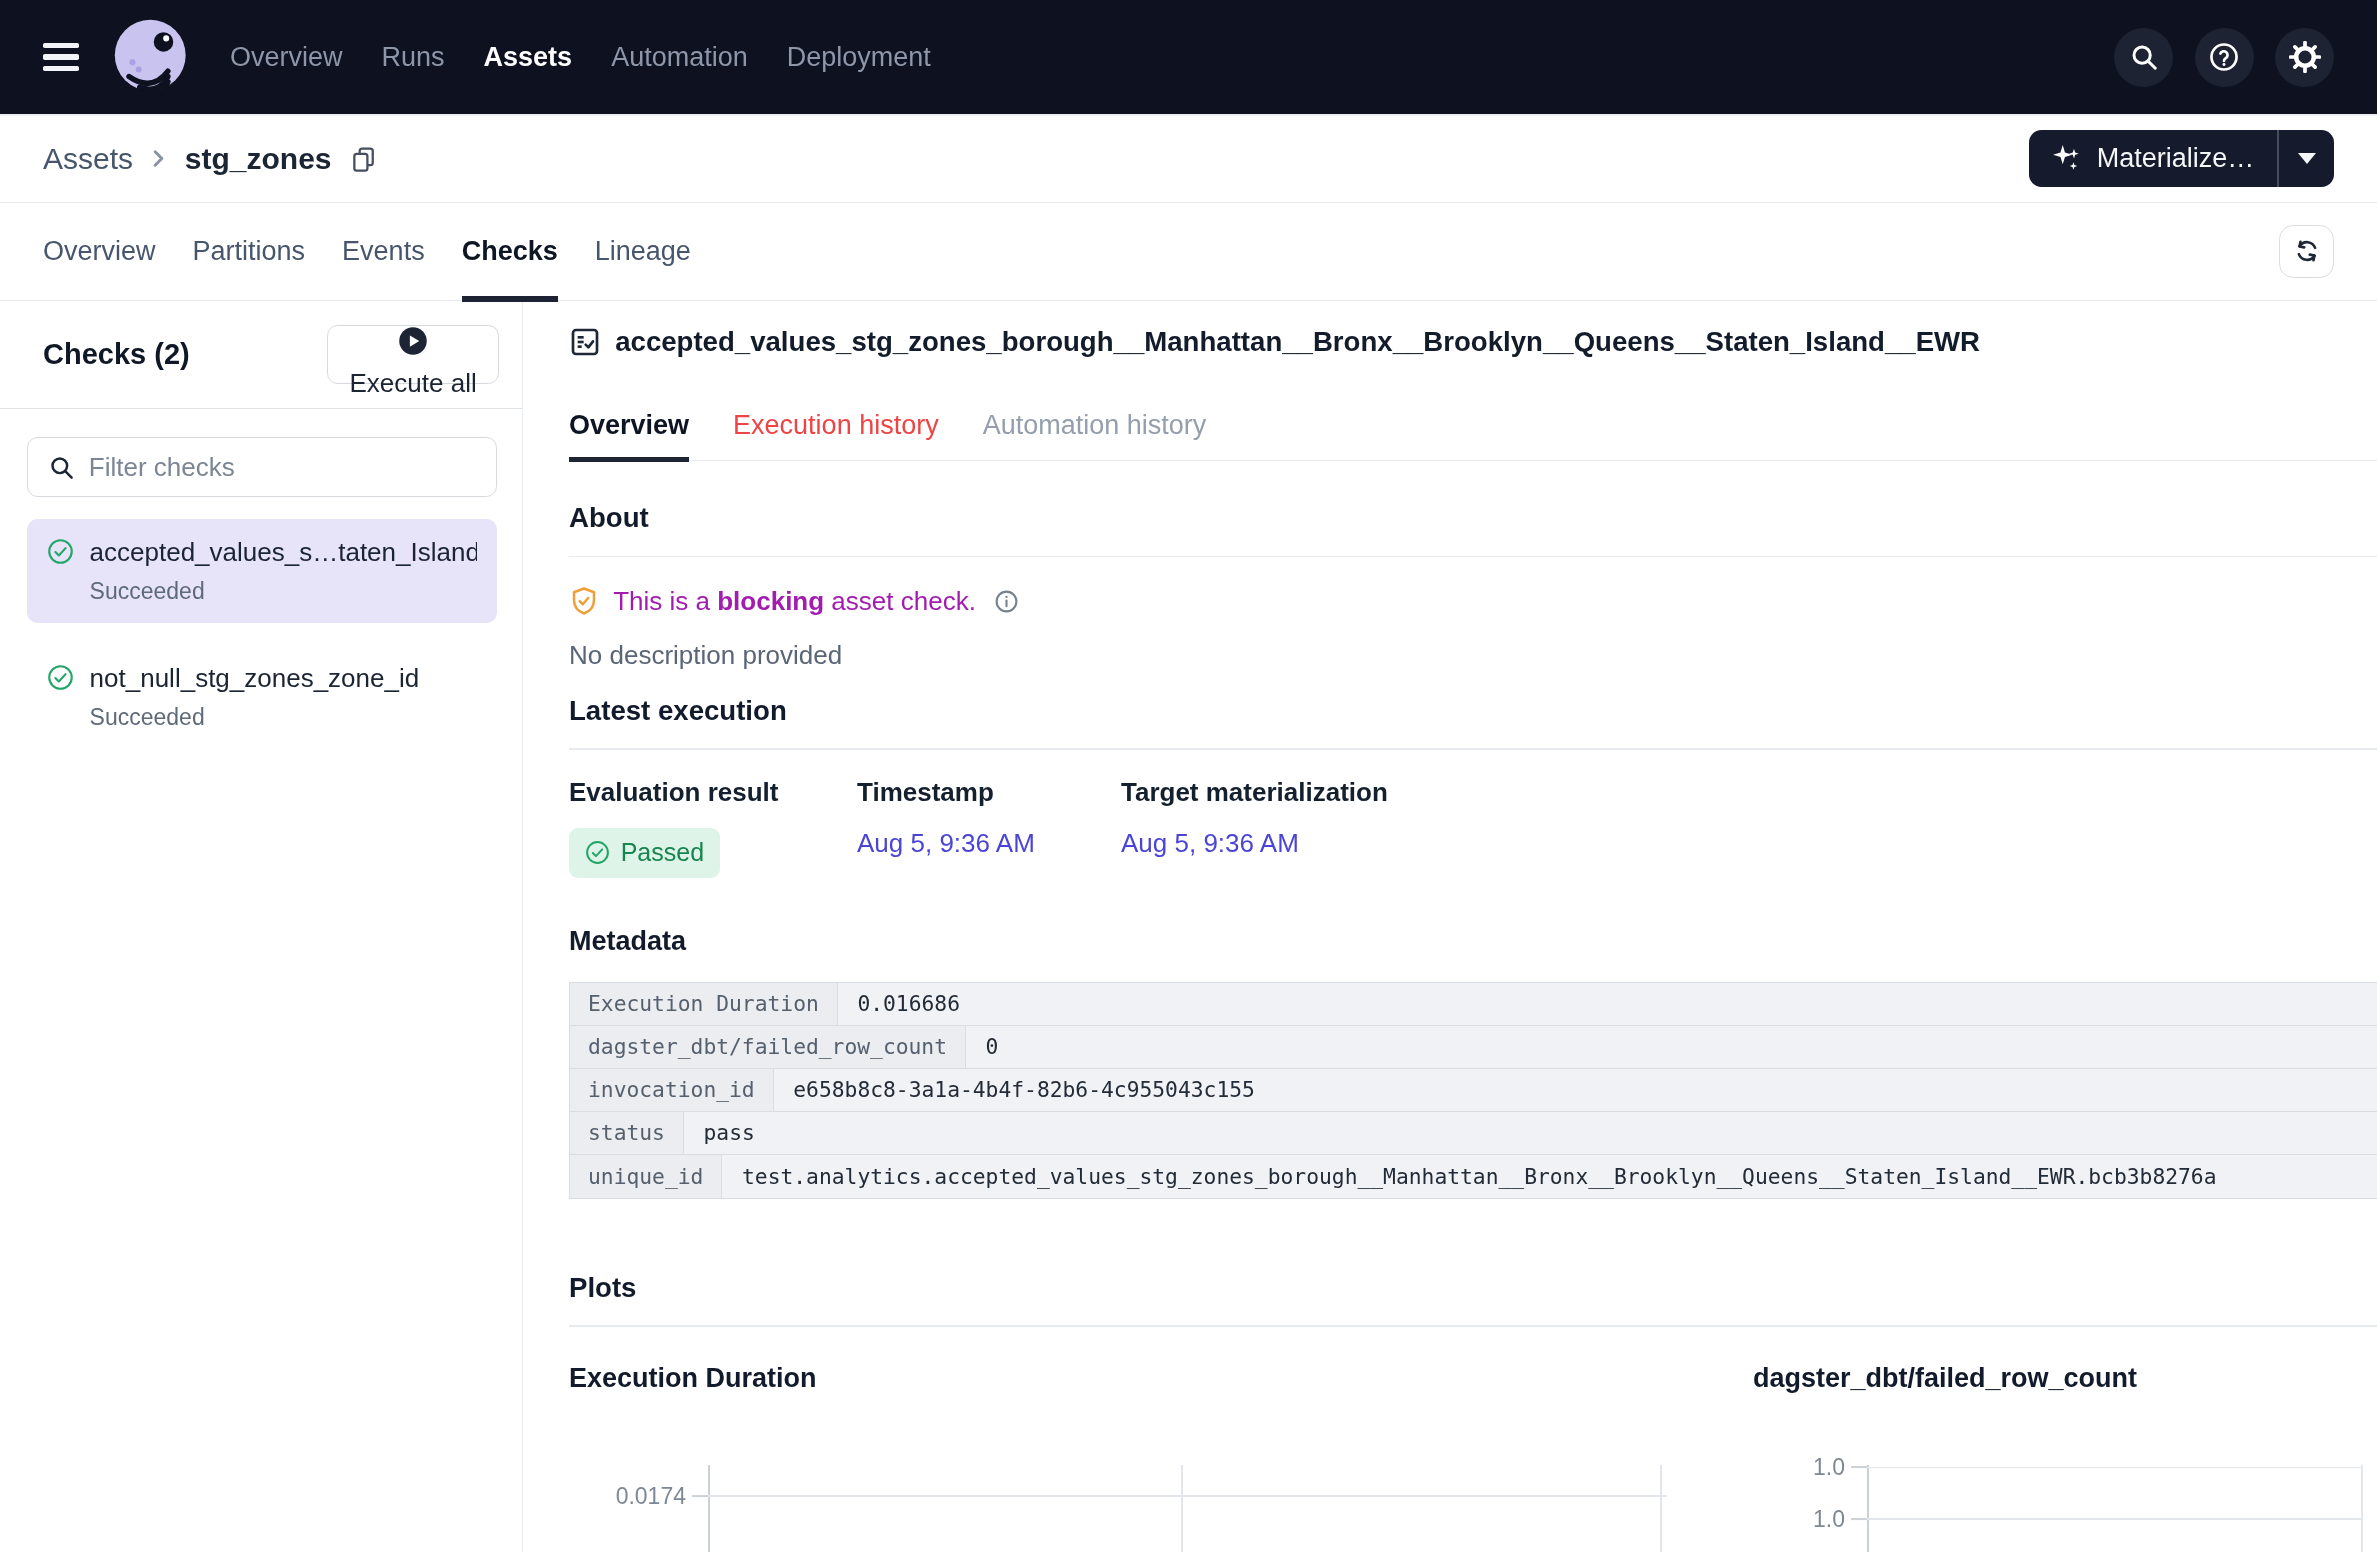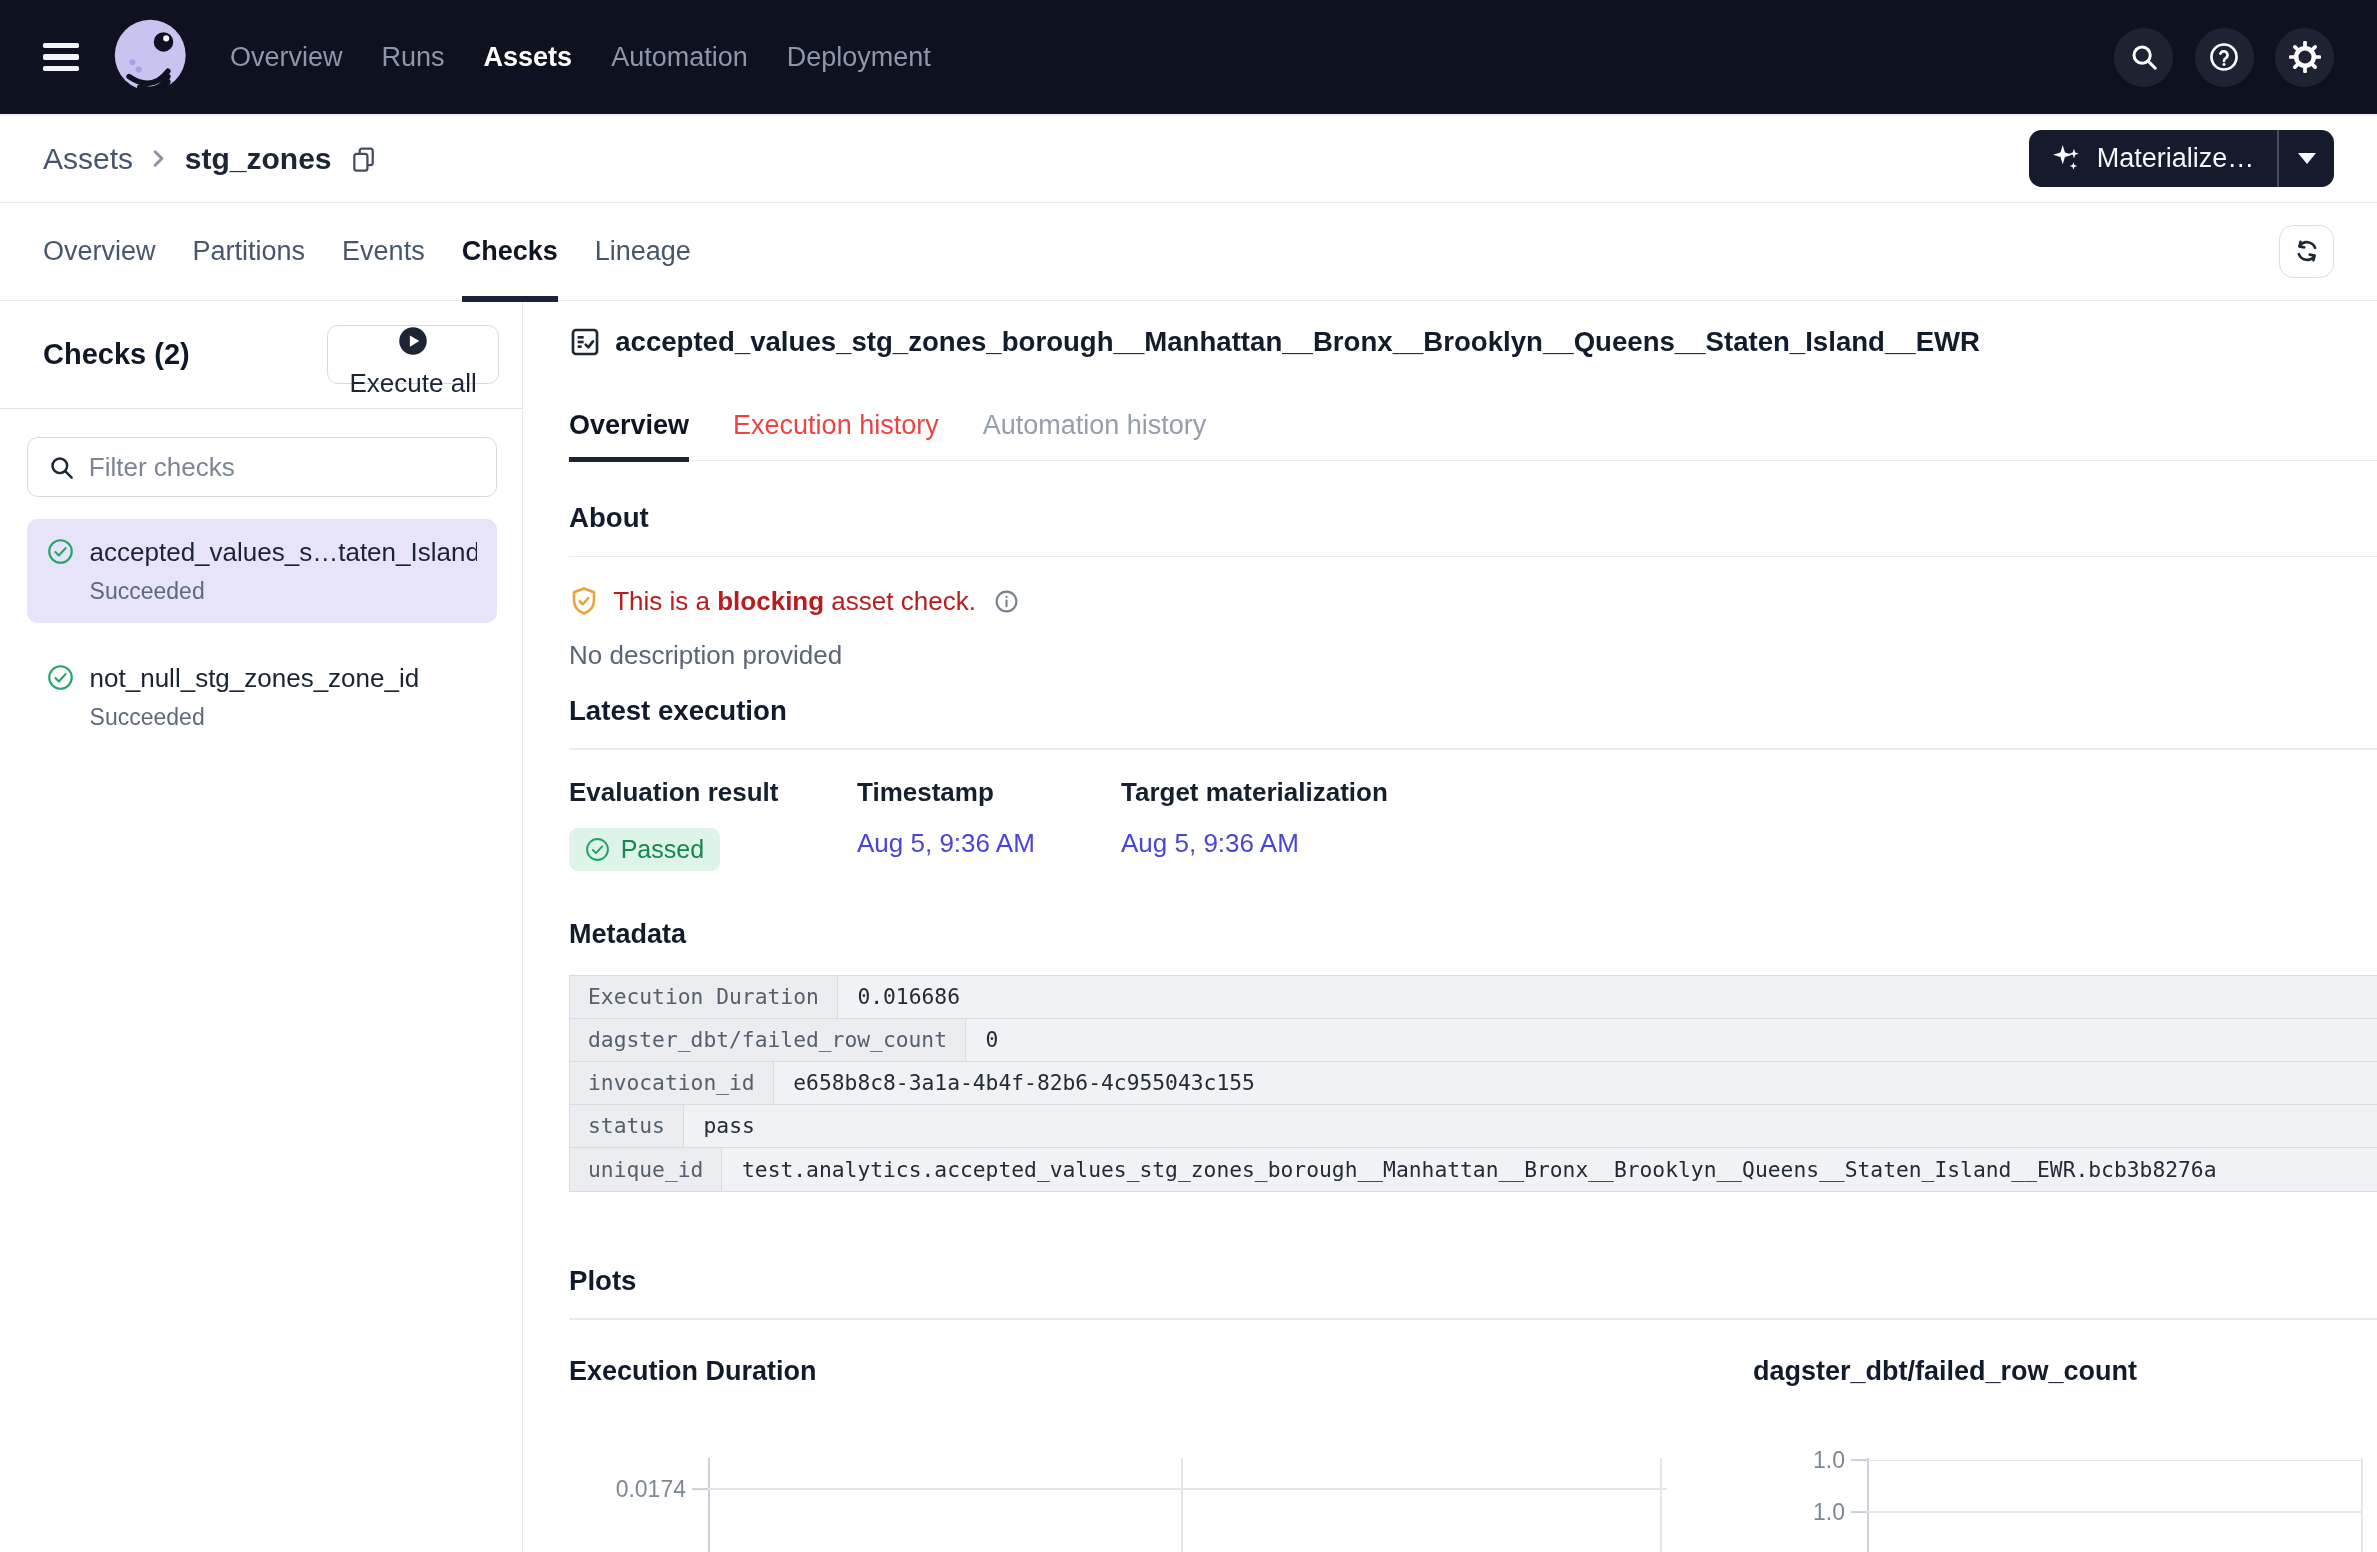--- a/index.html
+++ b/index.html
@@ -78,33 +78,33 @@
   .subtabs{display:flex;gap:44px;margin-top:52px;border-bottom:1.8px solid var(--border);}
   .subtab{font-size:27px;padding-bottom:19.6px;position:relative;cursor:pointer;color:#ef4444;}
   .subtab.active{color:#0d1524;font-weight:700;}
   .subtab.active::after{content:'';position:absolute;left:0;right:0;bottom:-1.8px;height:5.3px;background:#1d2434;}
   .subtab.disabled{color:#949eac;cursor:default;}
 
   .section-heading{font-size:27.6px;font-weight:700;color:#121b2b;}
   .section-divider{height:1.8px;background:var(--border);margin-top:21.3px;}
 
   .about-heading{margin-top:41px;}
-  .blocking-row{display:flex;align-items:center;gap:14.2px;margin-top:28.5px;font-size:26px;color:#b91c1c;}
+  .blocking-row{display:flex;align-items:center;gap:14.2px;margin-top:28.5px;font-size:26px;color:#a21caf;}
   .blocking-row b{font-weight:700;}
   .info-icon{margin-left:3.6px;display:flex;align-items:center;cursor:pointer;}
   .no-desc{margin-top:23px;font-size:26px;color:#5a6678;}
 
   .latest-heading{margin-top:24px;}
   .latest-cols{display:flex;margin-top:27px;}
   .latest-col1{width:288px;}
   .latest-col2{width:264px;}
   .latest-label{font-size:26px;font-weight:700;color:#15202e;}
   .latest-value{margin-top:19.6px;display:flex;align-items:center;}
   .passed-badge{display:inline-flex;align-items:center;gap:10.7px;background:var(--green-bg);
-    border-radius:9px;height:43px;padding:0 16px;font-size:25px;color:var(--green-text);}
+    border-radius:9px;height:50px;padding:0 16px;font-size:25px;color:var(--green-text);}
   .time-link{font-size:26px;color:var(--link);cursor:pointer;}
 
   .metadata-heading{font-size:27px;font-weight:700;margin-top:48px;}
   .meta-table{margin-top:25px;border:0.9px solid var(--meta-border);border-right:none;width:1808px;}
   .meta-row{display:flex;height:43px;border-bottom:0.9px solid var(--meta-border);}
   .meta-row:last-child{border-bottom:none;}
   .meta-key{background:var(--meta-key-bg);border-right:0.9px solid var(--meta-border);
     display:flex;align-items:center;padding:0 18px;font-size:21.3px;color:#55606e;white-space:nowrap;}
   .meta-val{background:var(--meta-val-bg);flex:1;display:flex;align-items:center;
     padding:0 19.6px;font-size:21.3px;color:#222b38;white-space:nowrap;overflow:hidden;}

